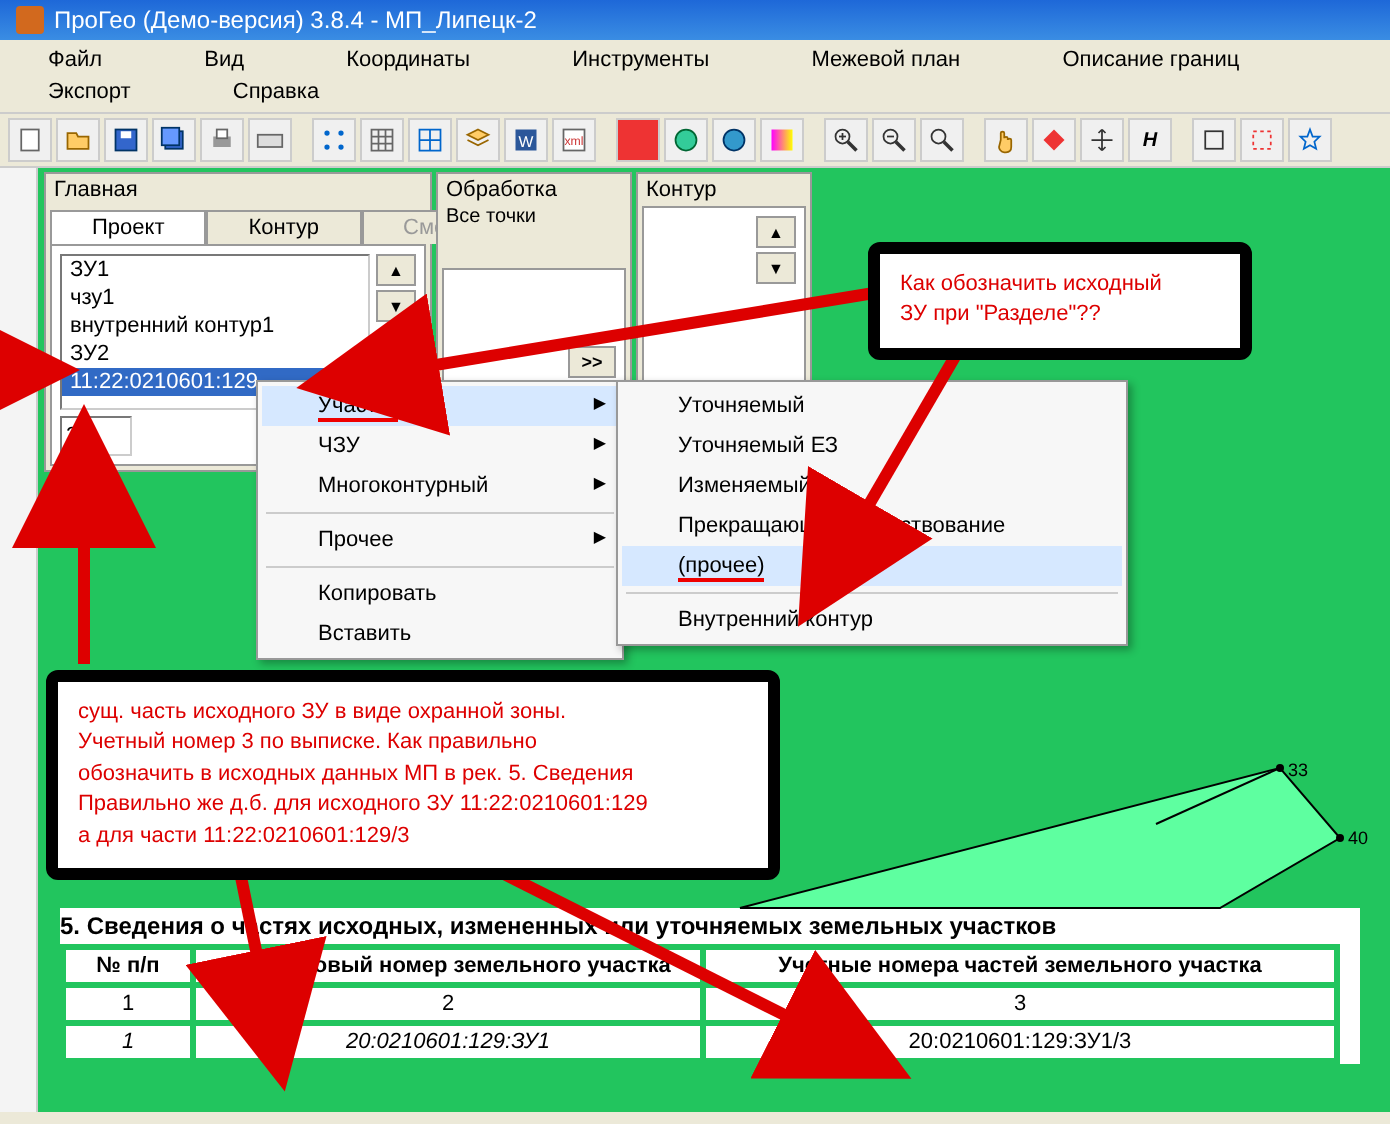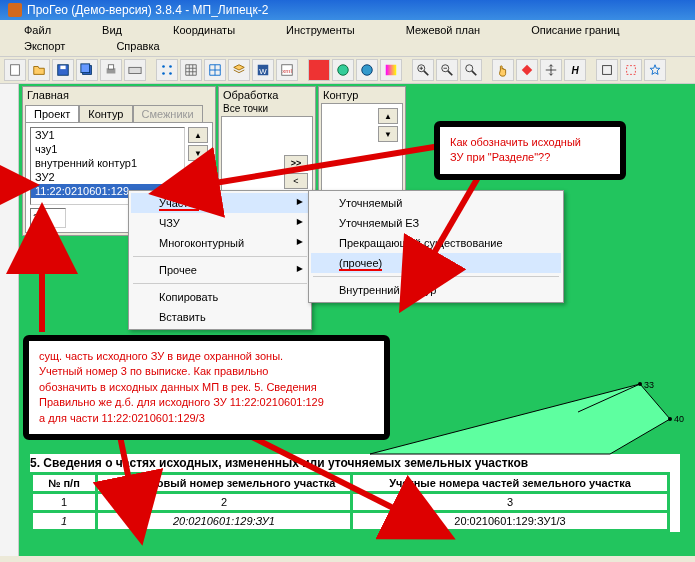--- a/index.html
+++ b/index.html
@@ -8,21 +8,21 @@
 .menubar{background:#ece9d8;padding:2px 0;border-bottom:1px solid #ccc}
 .menubar span{display:inline-block;padding:2px 24px}
 .toolbar{background:#ece9d8;padding:2px 4px;border-bottom:1px solid #ccc;display:flex;flex-wrap:wrap;gap:2px;align-items:center}
 .tb-btn{width:20px;height:20px;border:1px solid #ccc;background:#f0f0f0;display:flex;align-items:center;justify-content:center;font-size:10px}
 .tb-btn svg{width:14px;height:14px}
 .tb-sep{width:6px;height:20px}
 .content{position:relative;background:#22c55e;height:calc(100% - 90px)}
 .vruler{position:absolute;left:0;top:0;width:18px;height:100%;background:#f4f4f4;border-right:1px solid #ccc}
 .panel{position:absolute;background:#ece9d8;border:1px solid #999}
 .panel-tabs{display:flex;gap:0;padding:2px 2px 0 2px}
-.panel-tab{background:#ece9d8;border:1px solid #999;border-bottom:none;padding:2px 8px;font-size:11px}
+.panel-tab{background:#ece9d8;border:1px solid #999;border-bottom:none;padding:2px 20px;font-size:11px}
 .panel-tab.active{background:#fff}
 .panel-body{background:#fff;margin:0 2px 2px 2px;border:1px solid #999;padding:2px}
 .listbox{background:#fff;border:1px inset #ccc;font-size:11px}
 .listbox div{padding:1px 4px}
 .listbox .sel{background:#316ac5;color:#fff}
 .spin{display:flex;flex-direction:column;gap:2px}
 .spin-btn{width:18px;height:14px;border:1px solid #999;background:#ece9d8;display:flex;align-items:center;justify-content:center;font-size:8px}
 .ctxmenu{position:absolute;background:#f7f7f7;border:1px solid #999;box-shadow:2px 2px 4px rgba(0,0,0,0.3);padding:2px;font-size:11px;z-index:10}
 .ctxmenu-item{padding:4px 20px 4px 28px;position:relative;white-space:nowrap}
 .ctxmenu-item.haschild::after{content:'▶';position:absolute;right:6px;font-size:8px}
@@ -233,21 +233,21 @@
         </div>
       </div>
       <div class="inputwrap" style="margin-top:3px">
         <input class="numinput" value="3" style="">
       </div>
     </div>
   </div>
 
   <div class="panel" style="left:218px;top:2px;width:96px">
     <div style="padding:2px 4px">Обработка</div>
-    <div style="padding:0 4px 2px 4px;font-size:10px">Все точки</div>
+    <div style="padding:0 4px 20px 4px;font-size:10px">Все точки</div>
     <div class="panel-body" style="height:68px;display:flex;justify-content:flex-end;flex-direction:column;gap:3px;align-items:flex-end;padding:4px">
       <div style="display:flex;flex-direction:column;gap:2px">
         <div class="spin-btn" style="width:22px;font-size:9px;font-weight:bold">&gt;&gt;</div>
         <div class="spin-btn" style="width:22px;font-size:9px">&lt;</div>
       </div>
     </div>
   </div>
 
   <div class="panel" style="left:318px;top:2px;width:86px">
     <div style="padding:2px 4px">Контур</div>
@@ -268,20 +268,21 @@
     <div class="ctxmenu-sep"></div>
     <div class="ctxmenu-item haschild">Прочее</div>
     <div class="ctxmenu-sep"></div>
     <div class="ctxmenu-item">Копировать</div>
     <div class="ctxmenu-item">Вставить</div>
   </div>
 
   <div class="ctxmenu" style="left:308px;top:106px;width:250px">
     <div class="ctxmenu-item">Уточняемый</div>
     <div class="ctxmenu-item">Уточняемый ЕЗ</div>
+    <div class="ctxmenu-item">Изменяемый</div>
     <div class="ctxmenu-item">Прекращающий существование</div>
     <div class="ctxmenu-item" style="background:#d6e8ff">
       <span class="underline-red">(прочее)</span>
     </div>
     <div class="ctxmenu-sep"></div>
     <div class="ctxmenu-item">Внутренний контур</div>
   </div>
 
   <div class="callout" style="left:434px;top:37px;width:160px">
     <div>Как обозначить исходный</div>

